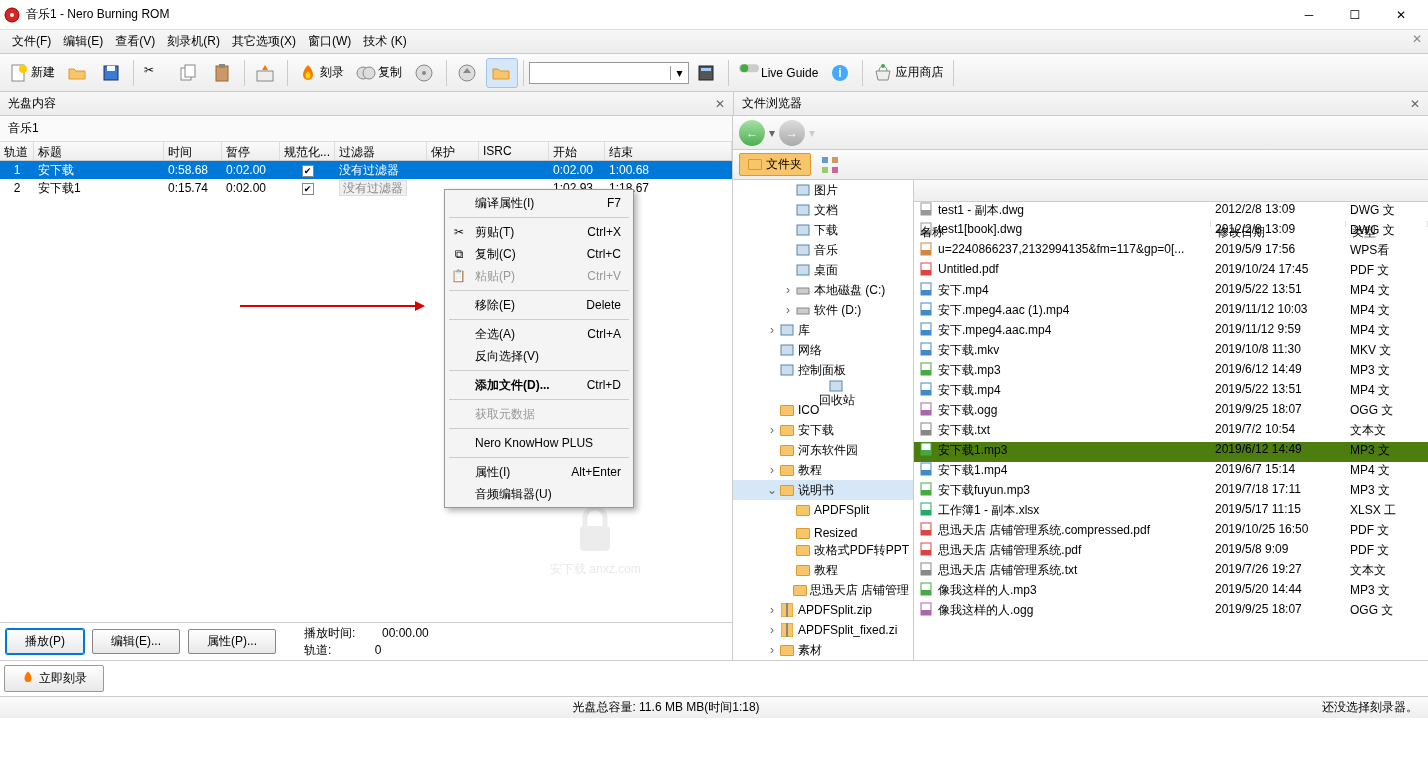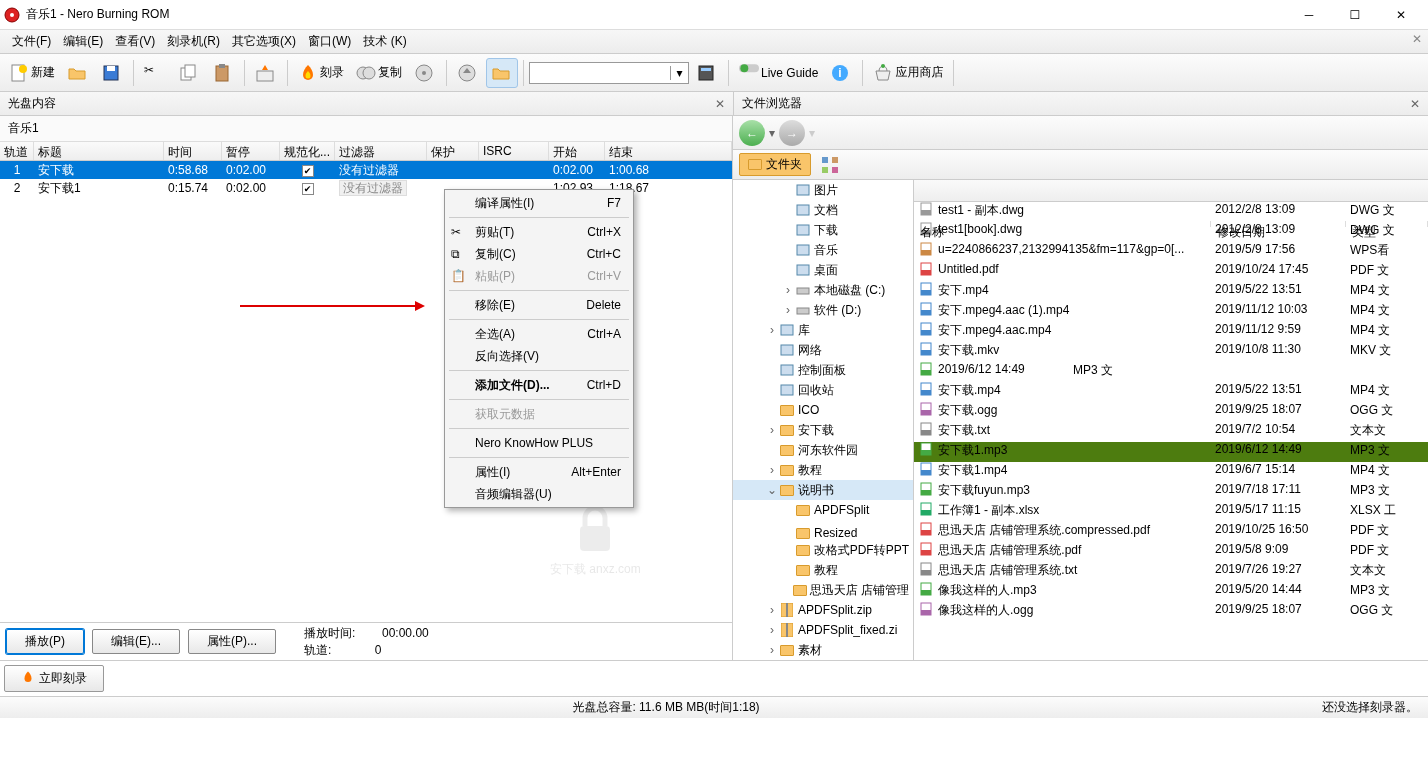--- a/index.html
+++ b/index.html
@@ -55,21 +55,21 @@
 .frow{height:20px;display:flex;align-items:flex-start;padding-left:4px;}
 .frow.sel{background:#4d7c0f;}
 .frow .fic{width:16px;margin-right:4px;display:inline-flex;align-items:center;justify-content:center;}
 .timeline{height:36px;border-top:1px solid #ccc;background:#fff;position:relative;display:flex;}
 .time-track{flex:1;position:relative;border-top:1px solid #ddd;margin-top:8px;}
 .segment{position:absolute;top:0;left:0;width:30px;height:14px;background:linear-gradient(#8ed08e,#3a3);}
 .tick{position:absolute;top:14px;font-size:11px;color:#333;}
 .burn-btn{padding:4px 16px;margin:4px;background:linear-gradient(#fff,#e8e8e8);border:1px solid #999;border-radius:2px;display:flex;align-items:center;gap:4px;}
 .statusbar{height:22px;border-top:1px solid #ccc;background:linear-gradient(#fcfcfc,#ededed);display:flex;align-items:center;justify-content:space-between;padding:0 10px;}
 .ctxmenu{position:absolute;top:189px;left:444px;width:190px;background:#f4f4f4;border:1px solid #999;box-shadow:3px 3px 6px rgba(0,0,0,.3);padding:2px;z-index:100;}
-.ctxmenu .ci{height:22px;display:flex;align-items:center;padding:0 10px 0 28px;position:relative;}
+.ctxmenu .ci{height:22px;display:flex;align-items:center;padding:0 10px 0 28px;position:relative;text-align:center;}
 .ctxmenu .ci.disabled{color:#999;}
 .ctxmenu .ci .sc{position:absolute;right:10px;}
 .ctxmenu .ci .cic{position:absolute;left:4px;width:16px;}
 .ctxmenu .csep{height:1px;background:#ccc;margin:3px 2px;}
 .watermark{position:absolute;top:340px;left:550px;opacity:0.15;font-size:32px;color:#666;pointer-events:none;display:flex;flex-direction:column;align-items:center;}
 .fic-folder{width:14px;height:11px;background:#f9c56a;border:1px solid #d89b2d;border-radius:1px;}
 .tb-combo{width:160px;height:22px;border:1px solid #999;background:#fff;display:flex;align-items:center;}
 .tb-combo .dd{width:18px;border-left:1px solid #999;text-align:center;}
 </style>
 </head>
@@ -395,21 +395,21 @@
           </div>
           <div class="tnode" style="padding-left: 32px;">
             <span class="exp"></span>
             <span class="fic">
               <svg width="14" height="12" viewBox="0 0 14 12">
                 <rect x="1" y="1" width="12" height="10" fill="#cde" stroke="#58a"></rect>
               </svg>
             </span>
             <span>控制面板</span>
           </div>
-          <div class="tnode" style="padding-left: 32px;">
+          <div class="tnode" style="padding-left: 32px; flex-direction: column;">
             <span class="exp"></span>
             <span class="fic">
               <svg width="14" height="12" viewBox="0 0 14 12">
                 <rect x="1" y="1" width="12" height="10" fill="#cde" stroke="#58a"></rect>
               </svg>
             </span>
             <span>回收站</span>
           </div>
           <div class="tnode" style="padding-left: 32px;">
             <span class="exp"></span>
@@ -604,20 +604,21 @@
 <span style="width:135px">2019/10/8 11:30</span>
 <span style="flex:1">MKV 文</span>
             </div>
             <div class="frow">
               <span class="fic">
                 <svg width="14" height="14" viewBox="0 0 14 14">
                   <rect x="2" y="1" width="10" height="12" fill="#fff" stroke="#4a4"></rect>
                   <rect x="2" y="8" width="10" height="5" fill="#4a4"></rect>
                 </svg>
               </span>
+<span style="width:277px;overflow:hidden;text-overflow:ellipsis;white-space:nowrap">安下载.mp3</span>
 <span style="width:135px">2019/6/12 14:49</span>
 <span style="flex:1">MP3 文</span>
             </div>
             <div class="frow">
               <span class="fic">
                 <svg width="14" height="14" viewBox="0 0 14 14">
                   <rect x="2" y="1" width="10" height="12" fill="#fff" stroke="#48c"></rect>
                   <rect x="2" y="8" width="10" height="5" fill="#48c"></rect>
                 </svg>
               </span>

